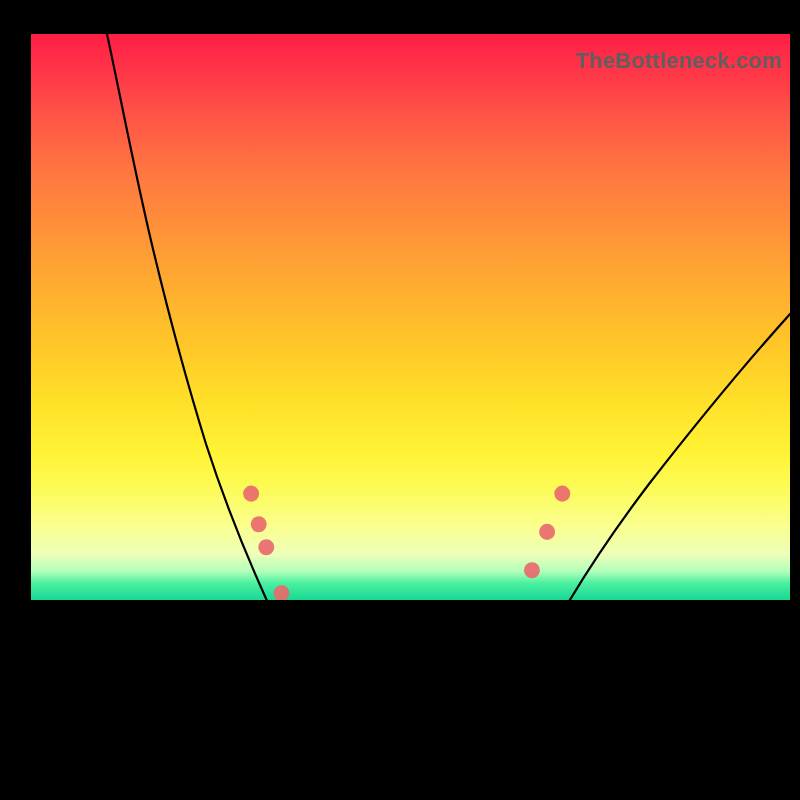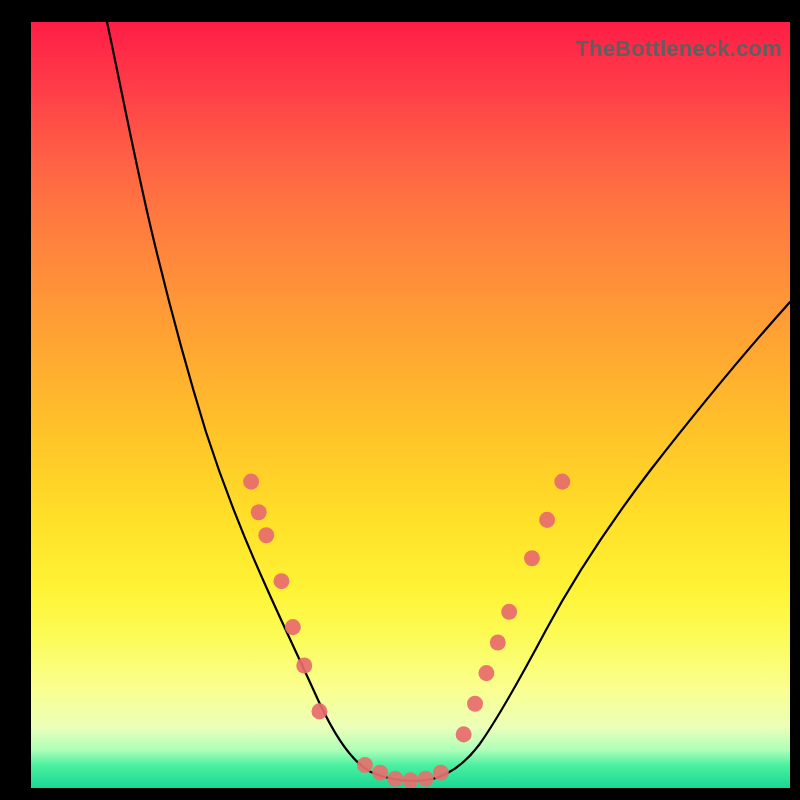--- a/index.html
+++ b/index.html
@@ -15,23 +15,23 @@
     position: absolute;
     left: 10px;
     top: 10px;
     width: 780px;
     height: 780px;
     background: #000;
   }
   .plot-area {
     position: absolute;
     left: 21px;
-    top: 12px;
+    top: 24px;
     width: 759px;
-    height: 766px;
+    height: 566px;
     overflow: hidden;
     background: linear-gradient(to bottom,
       #ff1e46 0%,
       #ff3b48 8%,
       #ff5a46 16%,
       #ff7840 25%,
       #ff9338 35%,
       #ffad30 45%,
       #ffc728 55%,
       #ffe028 65%,

